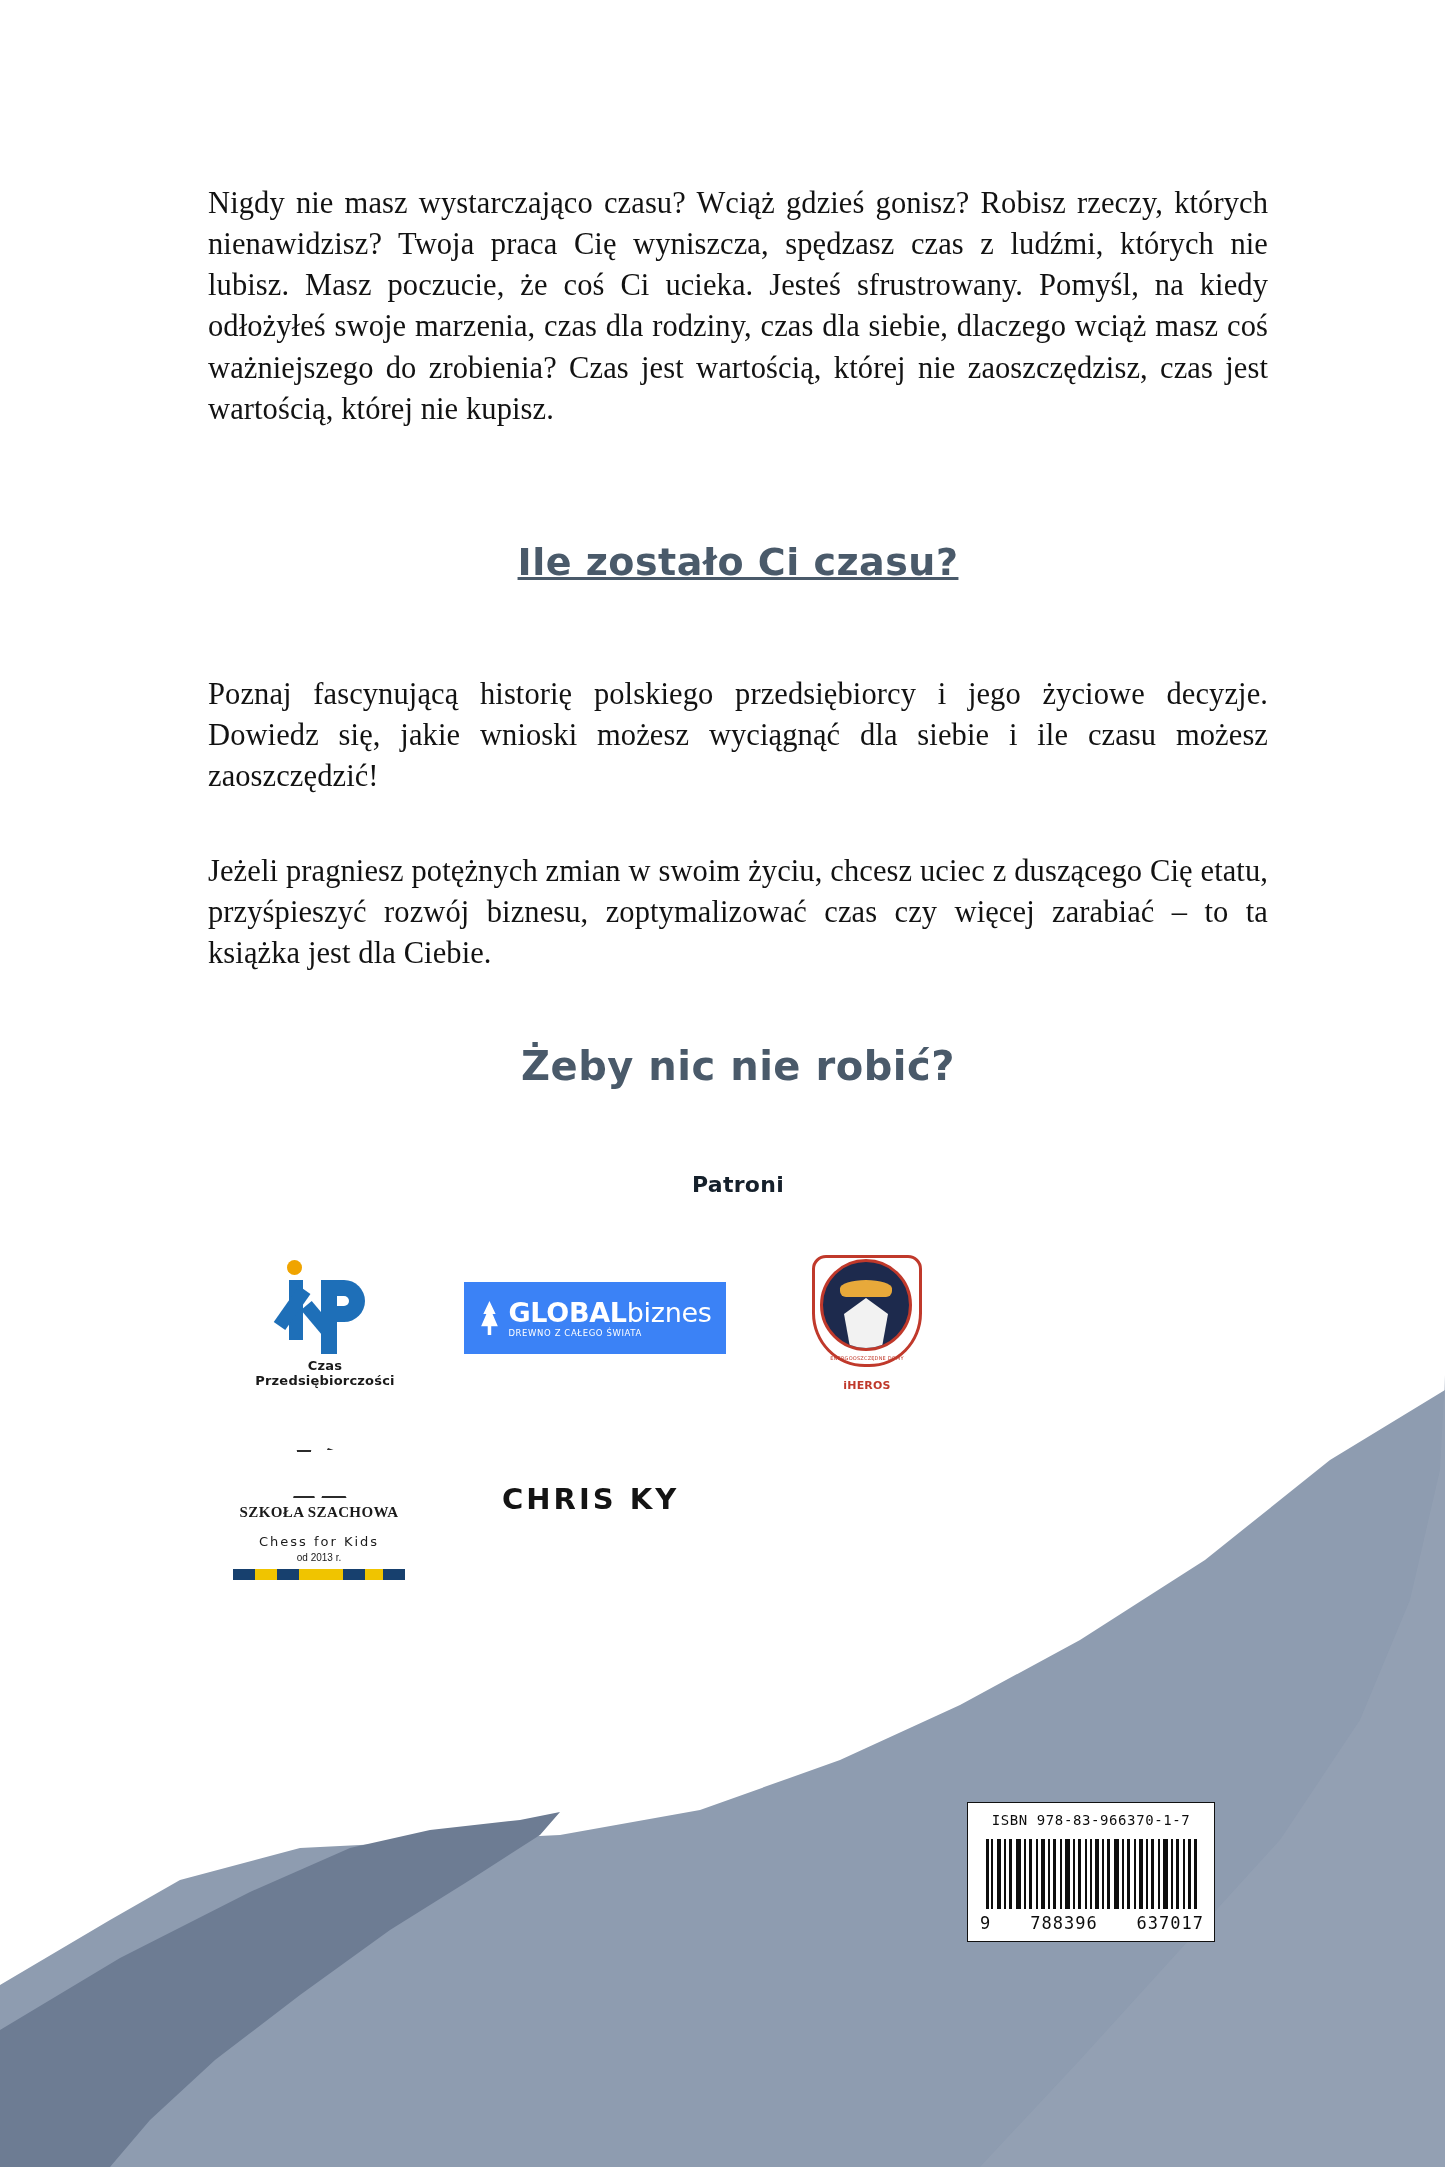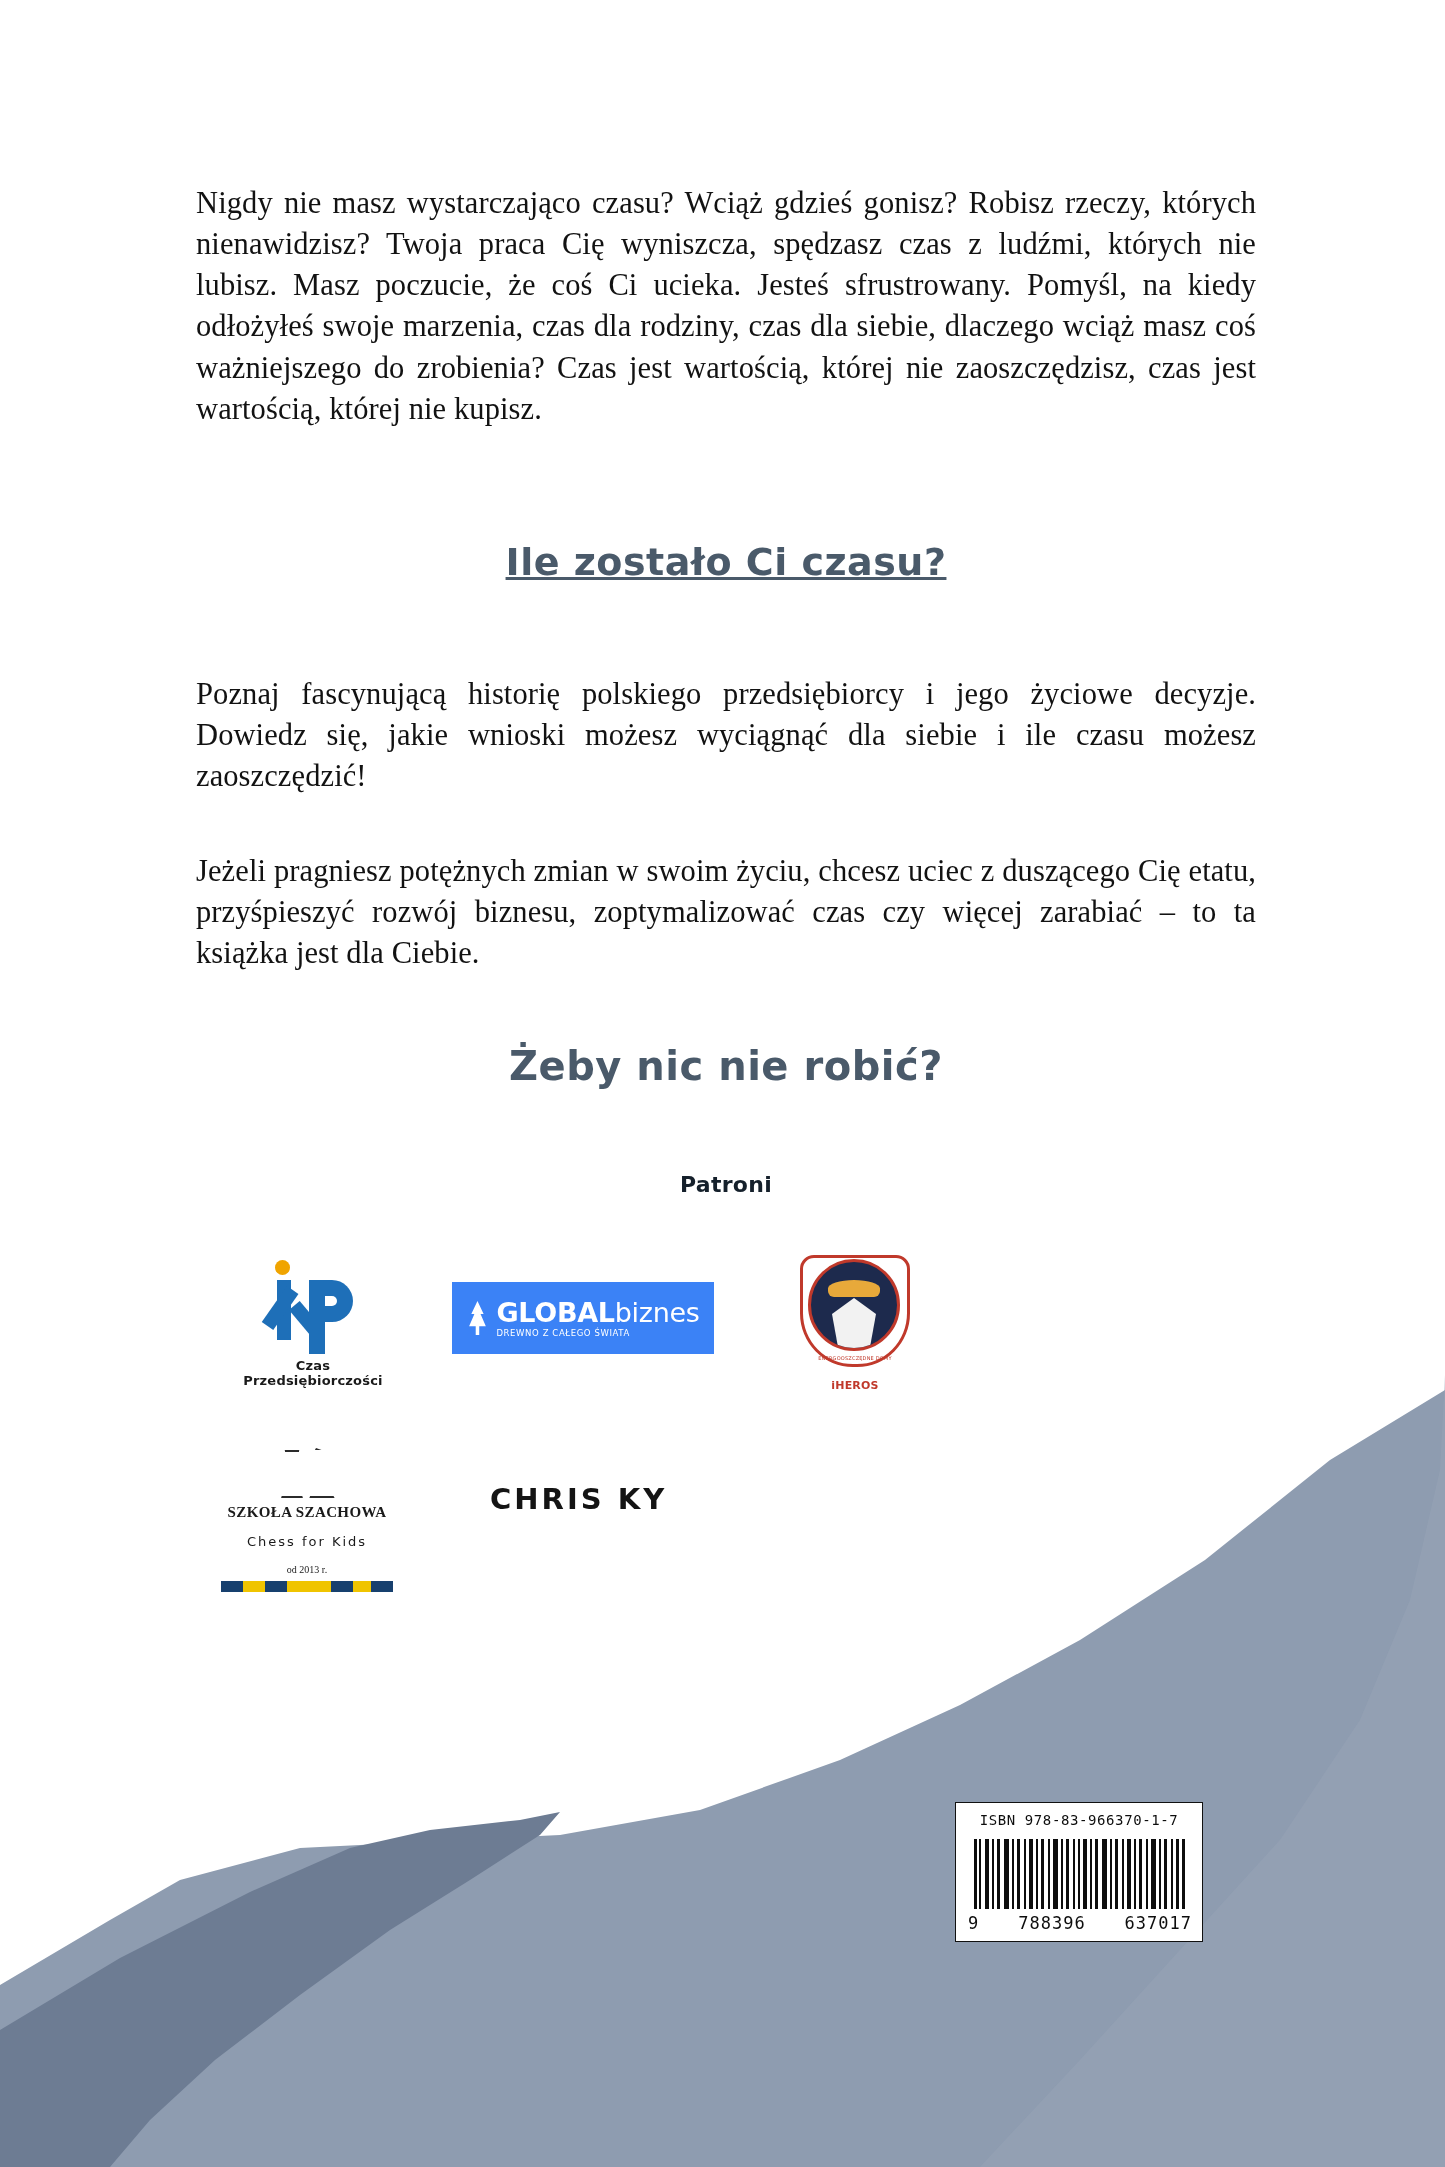--- a/index.html
+++ b/index.html
@@ -21,21 +21,21 @@
     left: 0;
     top: 0;
     width: 1445px;
     height: 2167px;
     pointer-events: none;
   }
 
   
   .content {
     position: absolute;
-    left: 0;
+    left: 12px;
     top: 0;
     width: 1211px;
     height: 2167px;
   }
 
   .para {
     position: absolute;
     font-family: "Liberation Serif", serif;
     font-size: 30.5px;
     line-height: 1.355;
@@ -275,24 +275,24 @@
     letter-spacing: 0.4px;
   }
   .chess-sub {
     font-family: "DejaVu Sans", sans-serif;
     font-size: 13px;
     color: #1a1a1a;
     letter-spacing: 2px;
     margin-top: 13px;
   }
   .chess-year {
-    font-family: Liberation Serif, serif;
+    font-family: Liberation Sans, sans-serif;
     font-size: 10px;
     color: #1a1a1a;
-    margin-top: 15px;
+    margin-top: 3px;
   }
   .chess-bar {
     margin: 6px auto 0 auto;
     width: 172px;
     height: 11px;
     background: #f0c400;
     position: relative;
   }
   .chess-bar i {
     position: absolute;

